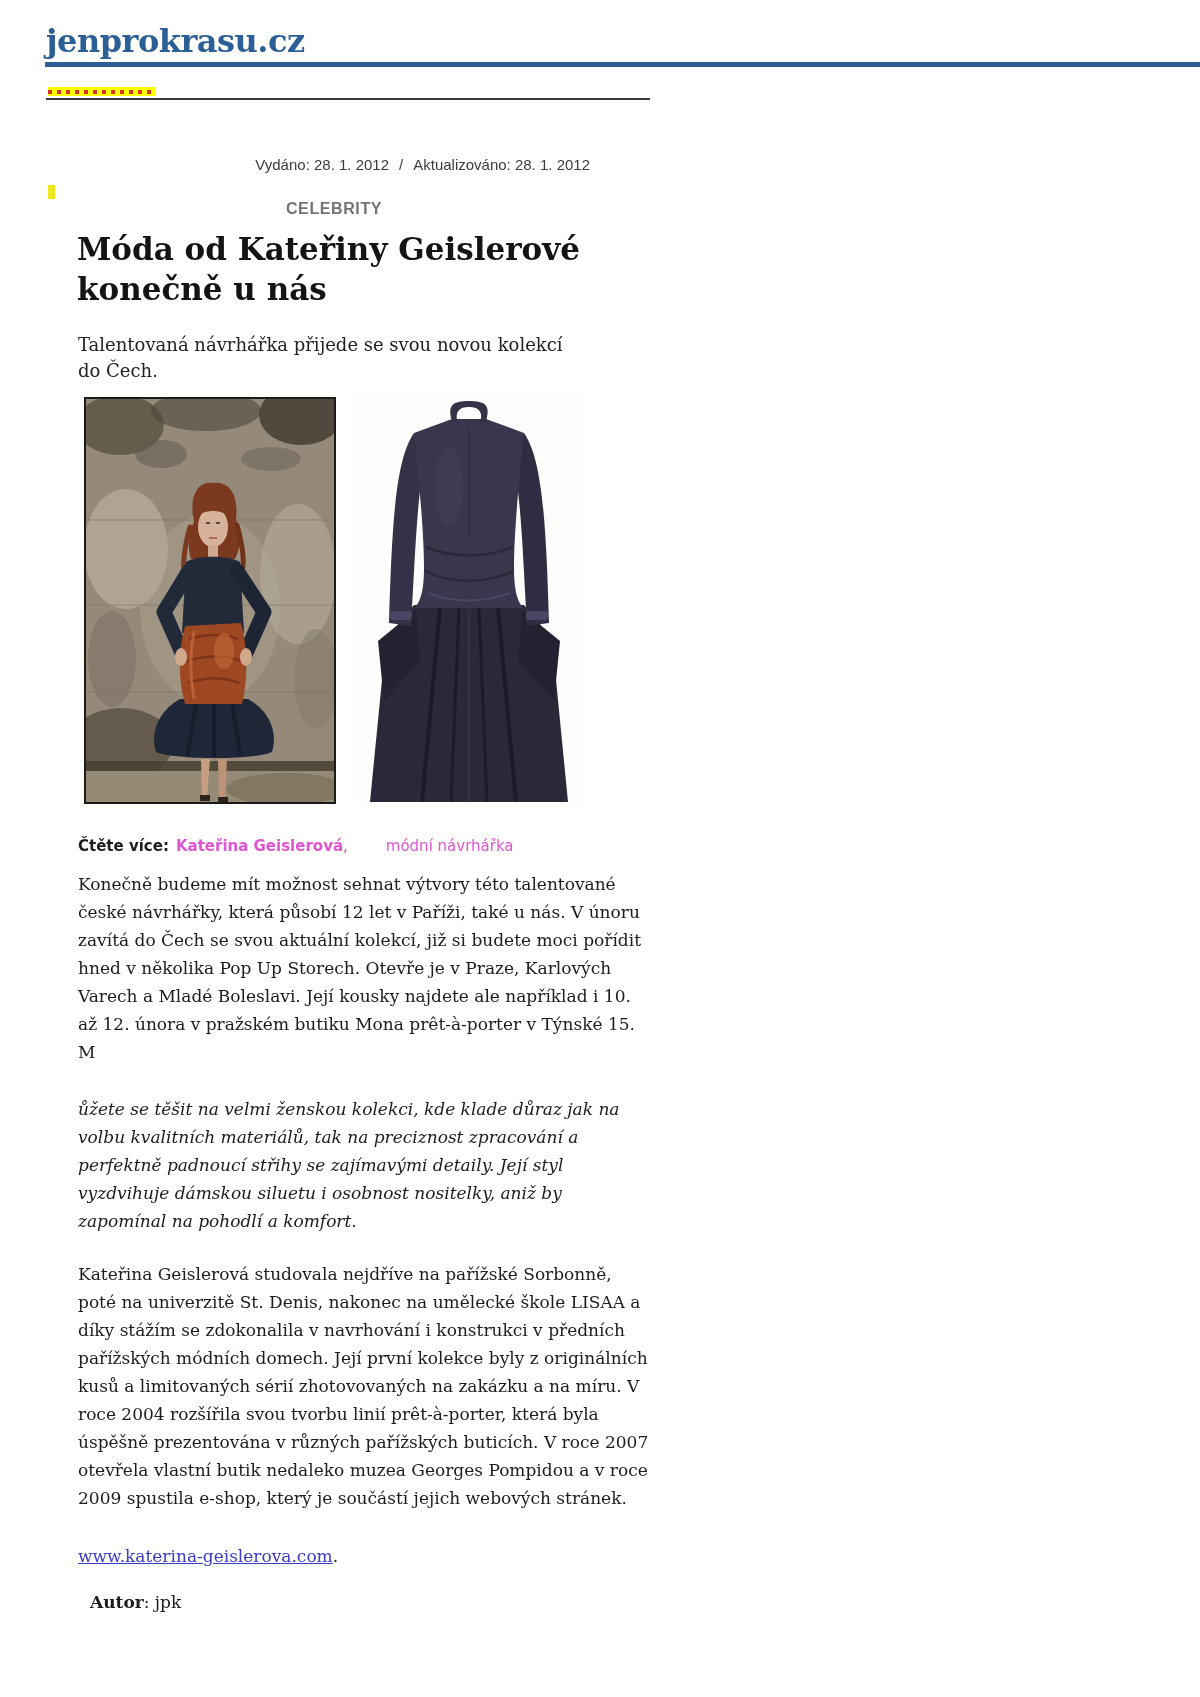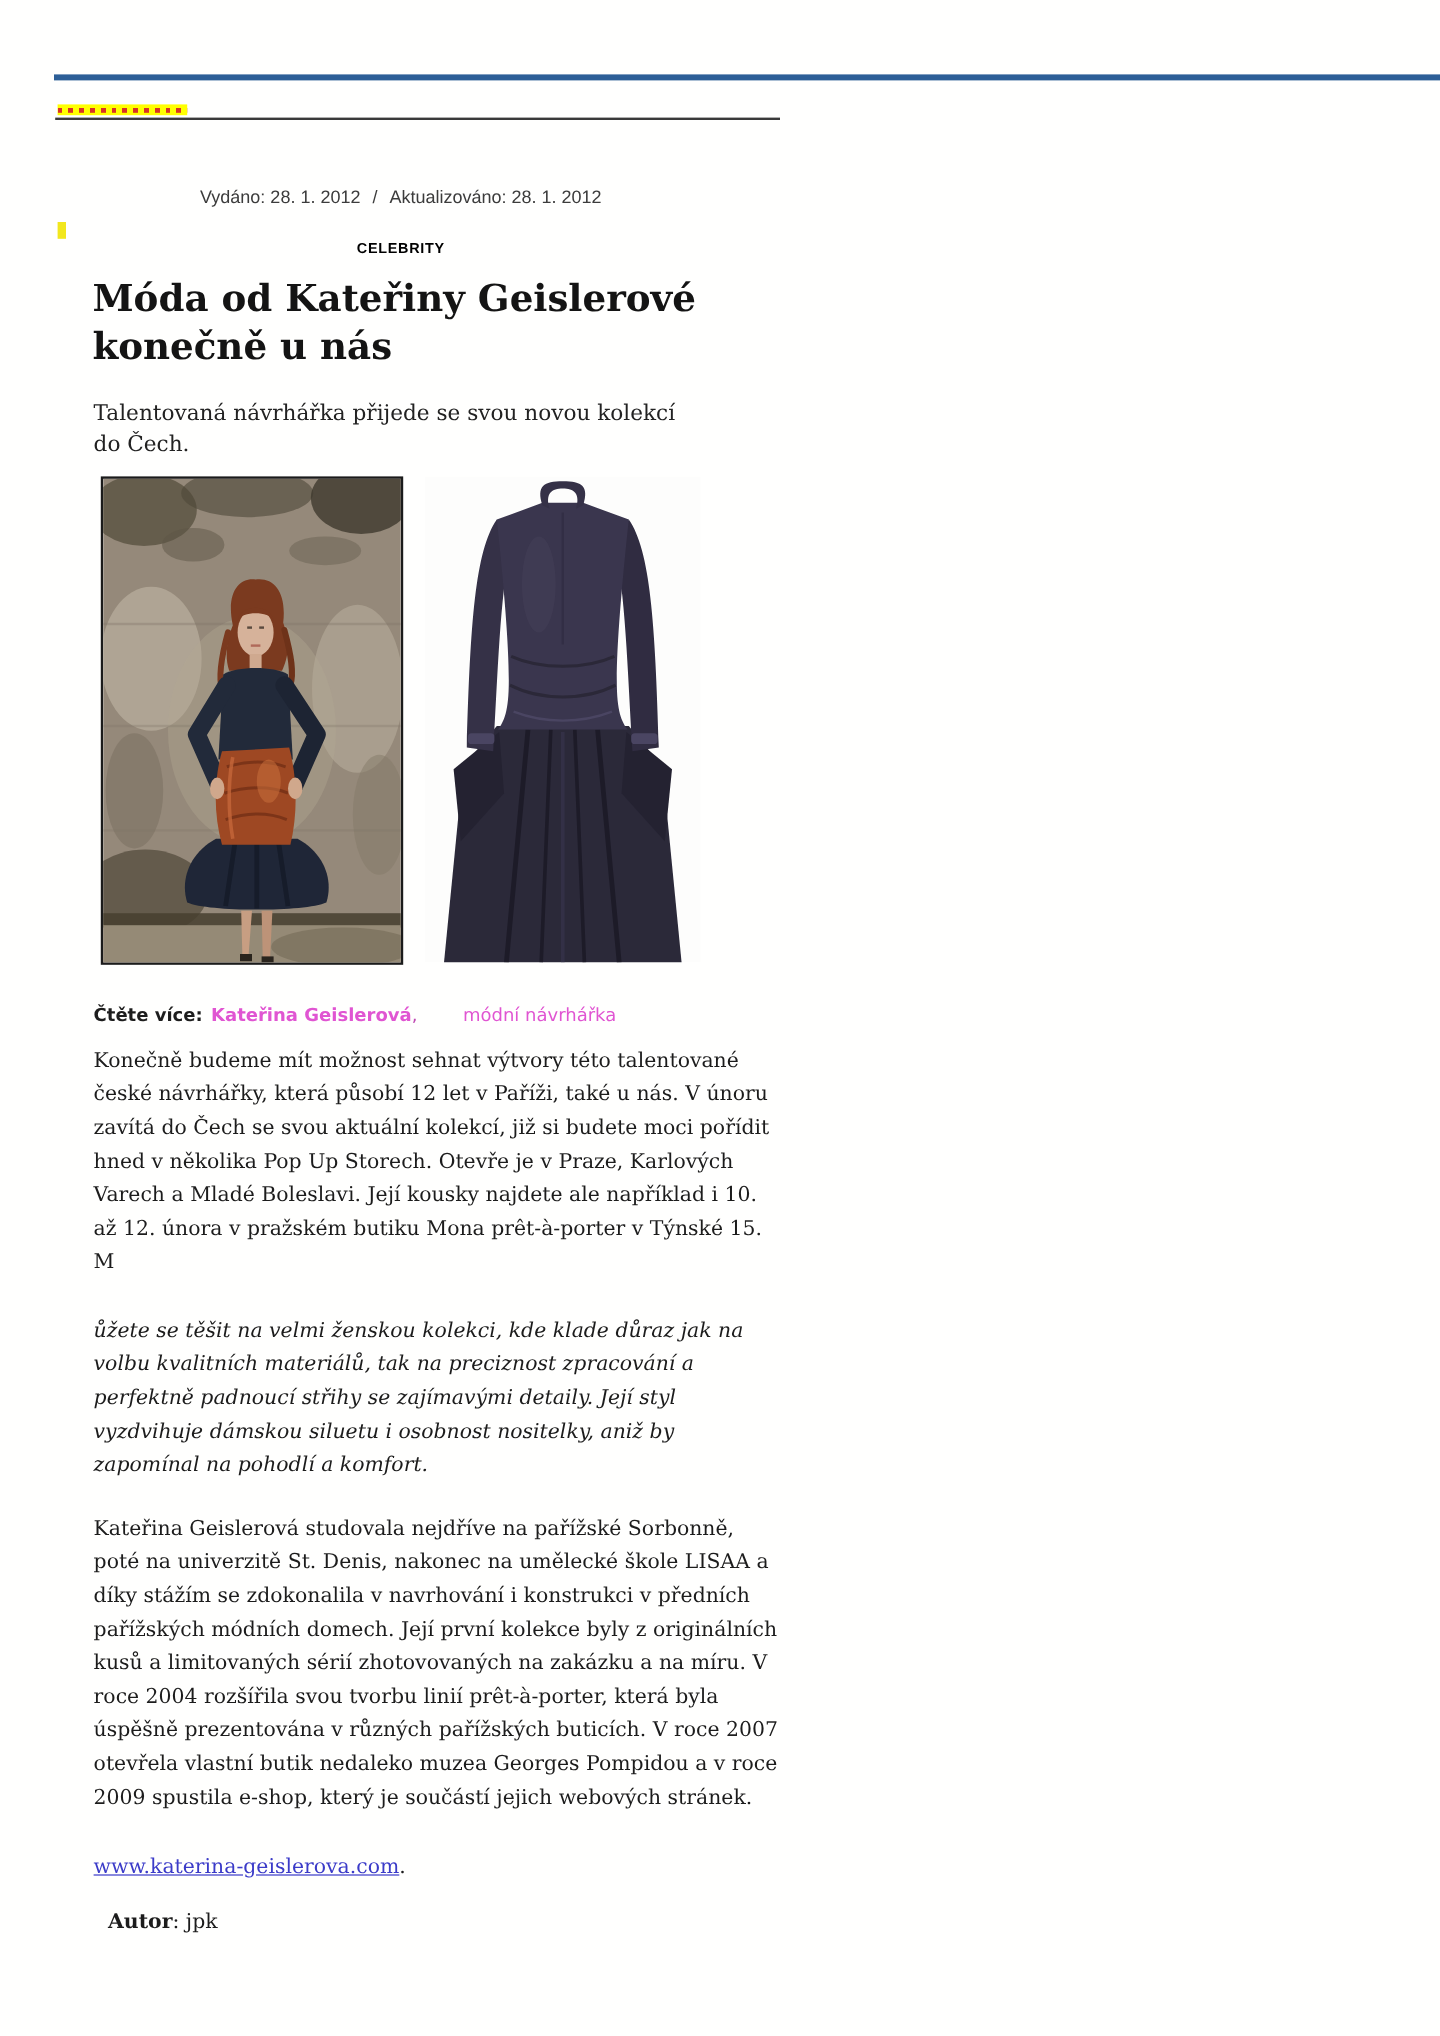--- a/index.html
+++ b/index.html
@@ -8,26 +8,26 @@
 
   .logo{position:absolute;left:46px;top:22px;font-family:"DejaVu Serif",serif;
         font-size:32px;font-weight:bold;color:#2d5f97;letter-spacing:-0.5px;}
   .rule-blue{position:absolute;left:45px;top:62px;width:1155px;height:5px;background:#2d5f97;}
   .redact-bar{position:absolute;left:48px;top:87px;width:108px;height:9px;background:#ffff00;
         background-image:repeating-linear-gradient(90deg,#d83326 0 4px,rgba(0,0,0,0) 4px 9px);
         background-size:100% 4px;background-repeat:no-repeat;background-position:0 3px;}
   .rule-thin{position:absolute;left:46px;top:98px;width:604px;height:2px;background:#3a3a3a;}
   .marker{position:absolute;left:48px;top:185px;width:7px;height:14px;background:#f2e71d;}
 
-  .meta{position:absolute;left:78px;top:156px;width:512px;text-align:center;
+  .meta{position:absolute;left:78px;top:156px;width:512px;text-align:right;
         font-family:"Liberation Sans","DejaVu Sans",sans-serif;font-size:15px;color:#3c3c3c;}
   .meta .sep{margin:0 10px;}
   .category{position:absolute;left:78px;top:200px;width:512px;text-align:center;
-        font-family:"Liberation Sans","DejaVu Sans",sans-serif;font-size:12px;font-weight:bold;
-        color:#000000;letter-spacing:0.6px;}
+        font-family:"Liberation Sans","DejaVu Sans",sans-serif;font-size:16px;font-weight:bold;
+        color:#737373;letter-spacing:0.6px;}
 
   .title{position:absolute;left:77px;top:230px;width:545px;font-size:31px;line-height:1.28;
         color:#141414;font-weight:bold;margin:0;}
   .subtitle{position:absolute;left:78px;top:332px;width:505px;font-size:18px;line-height:1.45;
         color:#222222;margin:0;}
 
   .photos{position:absolute;left:84px;top:397px;display:flex;gap:18px;align-items:flex-start;}
   .photo-left{width:248px;height:403px;border:2px solid #1b1b1b;line-height:0;}
   .photo-right{width:230px;height:405px;line-height:0;}
   .photos svg{display:block;}
@@ -50,20 +50,21 @@
 
   .footer-url{position:absolute;left:62px;top:1643px;white-space:nowrap;
         font-family:"Liberation Sans","DejaVu Sans",sans-serif;font-size:22px;
         letter-spacing:-0.2px;color:#2b3cae;cursor:pointer;}
 </style>
 </head>
 <body>
 
 <div class="page">
 
+  <div class="logo">jenprokrasu.cz</div>
   <div class="rule-blue"></div>
   <div class="redact-bar"></div>
   <div class="rule-thin"></div>
   <div class="marker"></div>
 
   <div class="meta">
     <span>Vydáno: 28. 1. 2012</span><span class="sep">/</span><span>Aktualizováno: 28. 1. 2012</span>
   </div>
 
   <div class="category">CELEBRITY</div>

